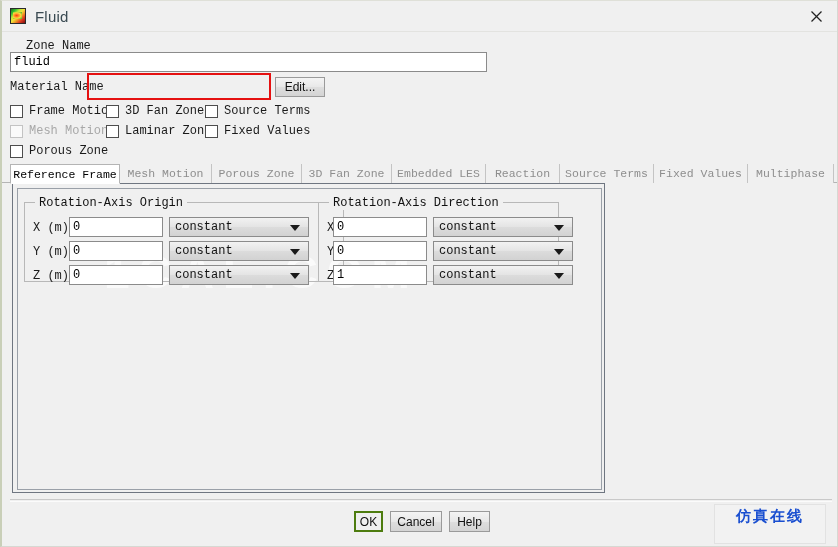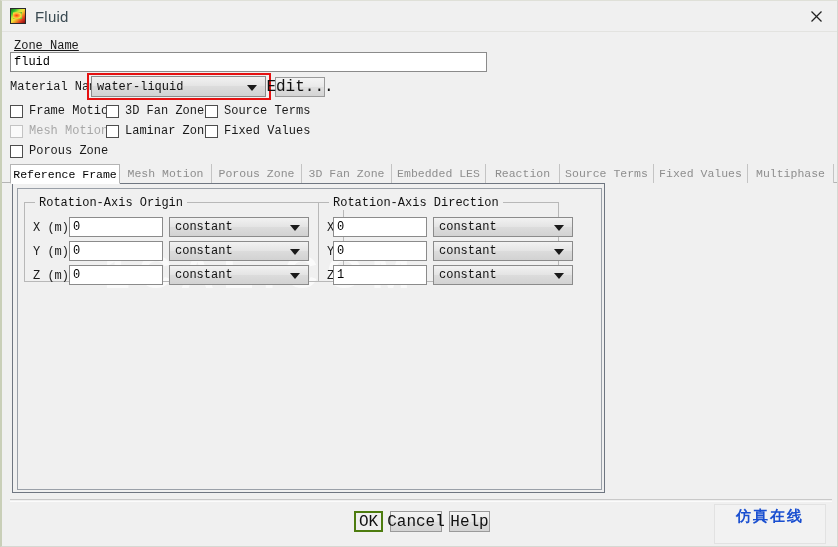--- a/index.html
+++ b/index.html
@@ -129,22 +129,22 @@
   }
 
   
   .btn {
     background: linear-gradient(to bottom, #f4f4f4 0%, #e8e8e8 50%, #dedede 51%, #d4d4d4 100%);
     border: 1px solid #9a9a9a;
     box-sizing: border-box;
     display: flex;
     align-items: center;
     justify-content: center;
-    font-family: Liberation Mono, monospace;
-    font-size: 16px;
+    font-family: Liberation Sans, sans-serif;
+    font-size: 12px;
     color: #111;
     white-space: nowrap;
   }
   .btn.focused {
     border: 2px solid #4d7c0f;
     background: #efefef;
   }
 
   
   .cbrow { position: absolute; display: flex; align-items: center; }
@@ -305,28 +305,24 @@
     <div class="title-text">Fluid</div>
     <div class="title-close">
       <svg width="13" height="13" viewBox="0 0 13 13">
         <line x1="1.5" y1="1.5" x2="11.5" y2="11.5" stroke="#222" stroke-width="1.3"></line>
         <line x1="11.5" y1="1.5" x2="1.5" y2="11.5" stroke="#222" stroke-width="1.3"></line>
       </svg>
     </div>
   </div>
   <div class="titlebar-sep"></div>
 
-  <div class="lbl" style="position:absolute; left:12px; top:38px;text-decoration:underline;">Zone Name</div>
+  <div class="lbl" style="position:absolute; left:24px; top:38px;">Zone Name</div>
   <div class="textfield" style="left:8px; top:51px; width:477px; height:20px; position:absolute;">fluid</div>
 
   <div class="lbl" style="position:absolute; left:8px; top:79px;">Material Name</div>
-  <div class="combo" style="position:absolute; left:89px; top:75px; width:175px; height:21px;">
-    <span>water-liquid</span>
-    <span class="arrow"></span>
-  </div>
   <div class="redbox" style="left:85px; top:72px; width:184px; height:27px;"></div>
   <div class="btn" style="position:absolute; left:273px; top:76px; width:50px; height:20px;">Edit...</div>
 
   <div id="checkbox-host">
       <div class="cbrow" style="left: 8px; top: 103px;">
         <span class="cbox"></span>
         <span class="lbl cblabel">Frame Motion</span>
       </div>
       <div class="cbrow" style="left: 104px; top: 103px;">
         <span class="cbox"></span>

